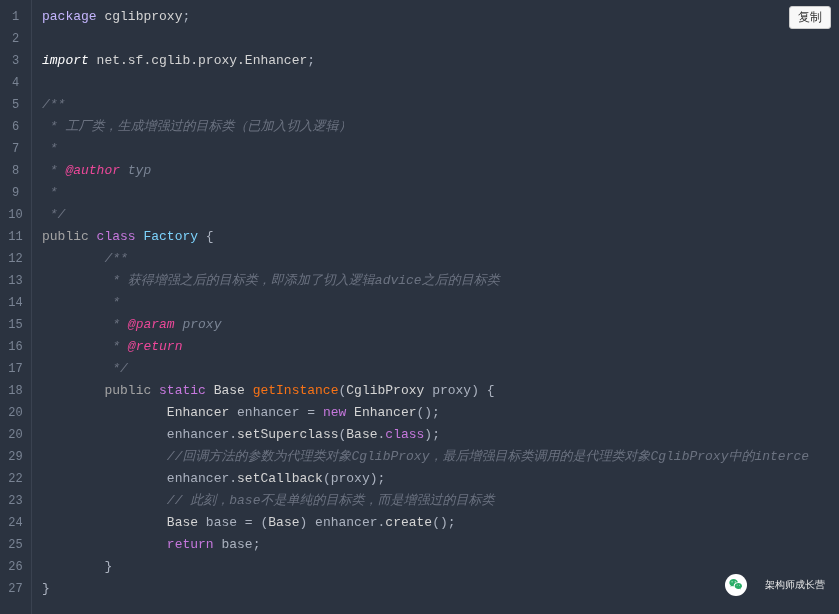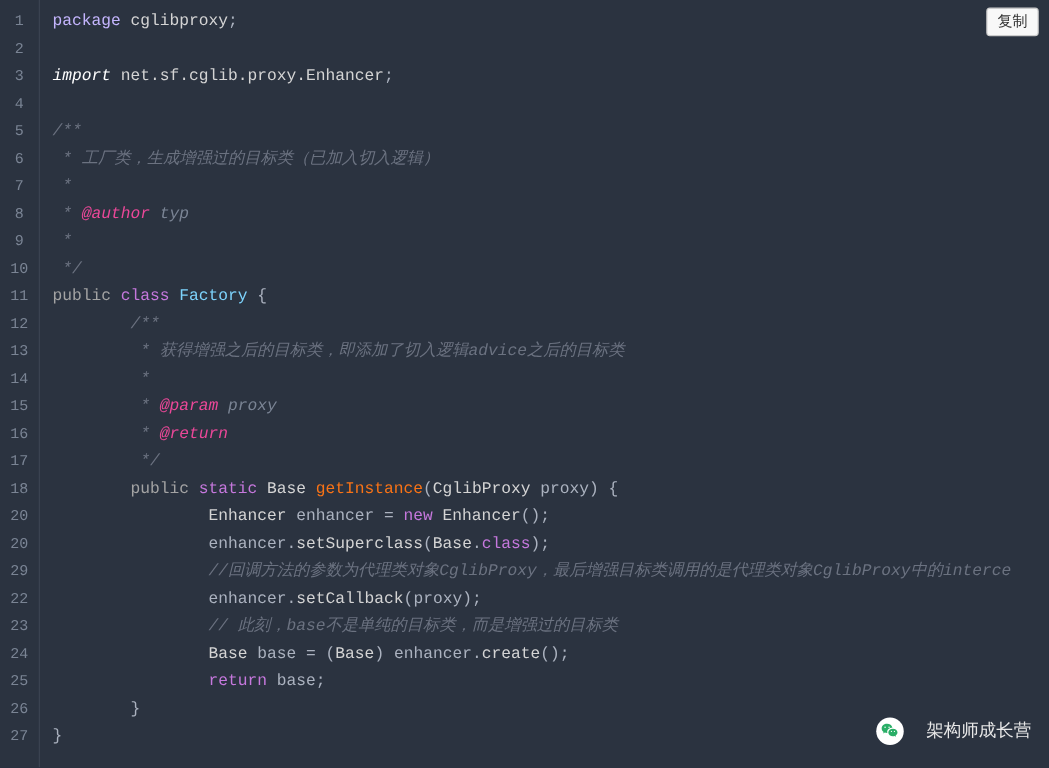--- a/index.html
+++ b/index.html
@@ -68,21 +68,21 @@
 }
 .watermark {
   position: absolute;
   bottom: 18px;
   right: 14px;
   display: flex;
   align-items: center;
   gap: 18px;
   color: #e8e8e8;
   font-family: "Microsoft YaHei", sans-serif;
-  font-size: 14px;
+  font-size: 10px;
   font-weight: 500;
 }
 .wm-icon {
   width: 22px;
   height: 22px;
   border-radius: 50%;
   background: #fff;
   display: flex;
   align-items: center;
   justify-content: center;

